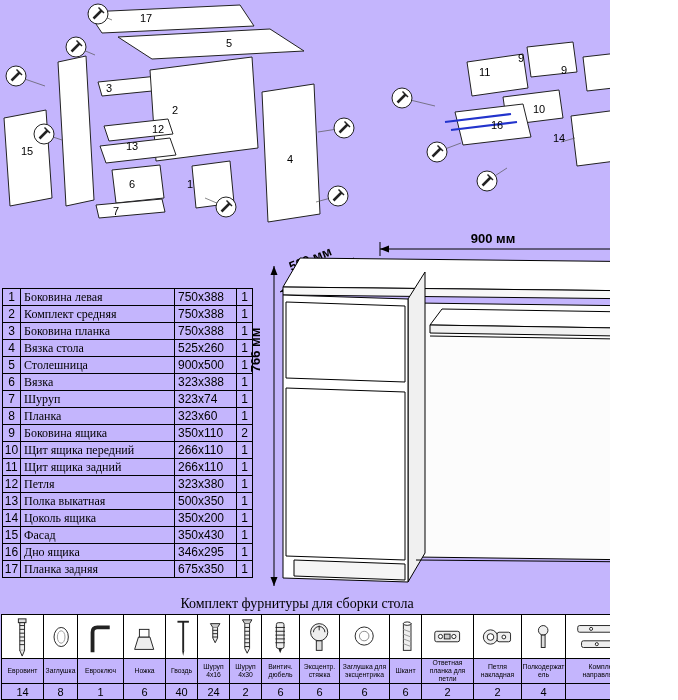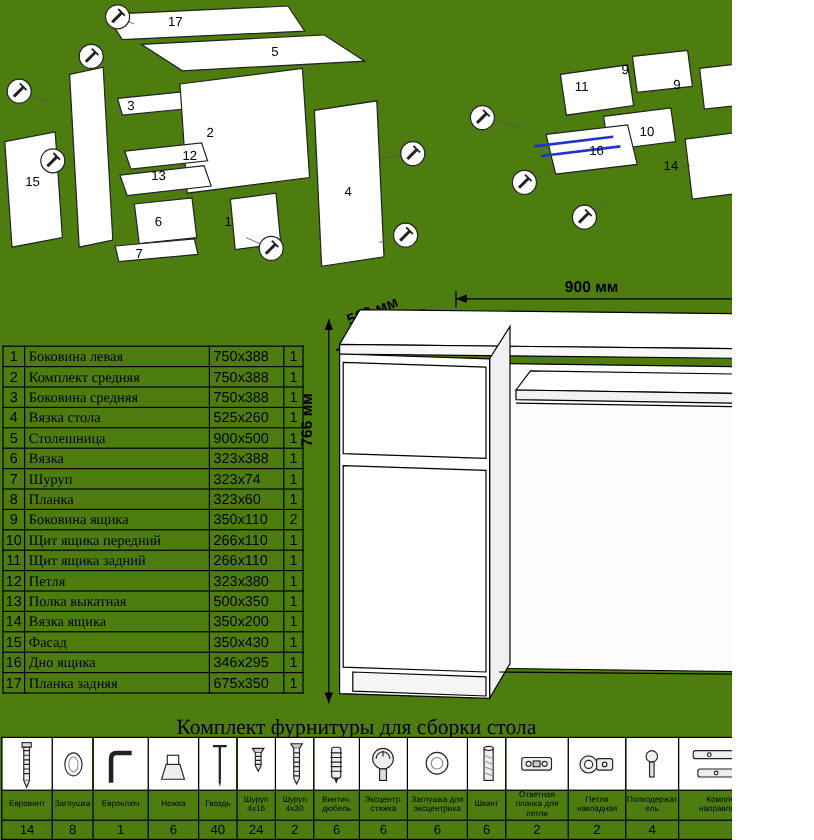--- a/index.html
+++ b/index.html
@@ -1,38 +1,38 @@
 <!DOCTYPE html>
 <html><head>
 <meta charset="utf-8">
 <style>
   * { box-sizing: border-box; }
   html,body { margin:0; padding:0; background:#fff; }
-  .page { position:relative; width:610px; height:700px; background:#4d7c0f;
+  .page { position:relative; width:610px; height:700px; background:#c4b5fd;
           font-family:"Liberation Sans",sans-serif; color:#000; overflow:hidden; }
 
   svg { display:block; }
   .dlabel { font:11px "Liberation Sans",sans-serif; fill:#000; }
   .dimtext { font:bold 13px "Liberation Sans",sans-serif; fill:#000; }
 
   .diagram-left  { position:absolute; left:0;   top:0; }
   .diagram-right { position:absolute; left:375px; top:0; }
   .desk-svg      { position:absolute; left:250px; top:230px; }
 
   .parts-table { position:absolute; left:2px; top:288px; border-collapse:collapse;
                  font-size:12px; }
   .parts-table td { border:1px solid #000; padding:0 3px; height:17px; line-height:1;
                     white-space:nowrap; }
   td.pc-num  { width:18px;  text-align:center; padding:0 1px; }
   td.pc-name { width:154px;font-family:Liberation Serif, serif; }
   td.pc-size { width:62px;  }
   td.pc-qty  { width:16px;  text-align:center; }
 
   .hw-title { position:absolute; top:596px; left:0; width:594px; text-align:center;
-              font-family:"Liberation Serif",serif; font-size:18px; }
+              font-family:"Liberation Serif",serif; font-size:14px; }
   .hw-table { position:absolute; left:1px; top:614px; width:676px;
               border-collapse:collapse; table-layout:fixed; }
   .hw-table td { border:1px solid #000; text-align:center; vertical-align:middle;
                  padding:0; overflow:hidden; }
   .hw-icon-cell { height:44px; background:#fff; }
   .hw-icon-cell svg { display:block; margin:0 auto; height:42px; }
   .hw-name-cell { font-size:6.8px; line-height:1.2; height:21px; padding:1px;
                   word-wrap:break-word; }
   .hw-qty-cell  { font-size:11px; height:16px; }
 </style>
@@ -146,21 +146,21 @@
           <td class="pc-qty">1</td>
         </tr>
         <tr>
           <td class="pc-num">2</td>
           <td class="pc-name">Комплект средняя</td>
           <td class="pc-size">750x388</td>
           <td class="pc-qty">1</td>
         </tr>
         <tr>
           <td class="pc-num">3</td>
-          <td class="pc-name">Боковина средняя</td>
+          <td class="pc-name">Боковина планка</td>
           <td class="pc-size">750x388</td>
           <td class="pc-qty">1</td>
         </tr>
         <tr>
           <td class="pc-num">4</td>
           <td class="pc-name">Вязка стола</td>
           <td class="pc-size">525x260</td>
           <td class="pc-qty">1</td>
         </tr>
         <tr>
@@ -212,21 +212,21 @@
           <td class="pc-qty">1</td>
         </tr>
         <tr>
           <td class="pc-num">13</td>
           <td class="pc-name">Полка выкатная</td>
           <td class="pc-size">500x350</td>
           <td class="pc-qty">1</td>
         </tr>
         <tr>
           <td class="pc-num">14</td>
-          <td class="pc-name">Вязка ящика</td>
+          <td class="pc-name">Цоколь ящика</td>
           <td class="pc-size">350x200</td>
           <td class="pc-qty">1</td>
         </tr>
         <tr>
           <td class="pc-num">15</td>
           <td class="pc-name">Фасад</td>
           <td class="pc-size">350x430</td>
           <td class="pc-qty">1</td>
         </tr>
         <tr>

